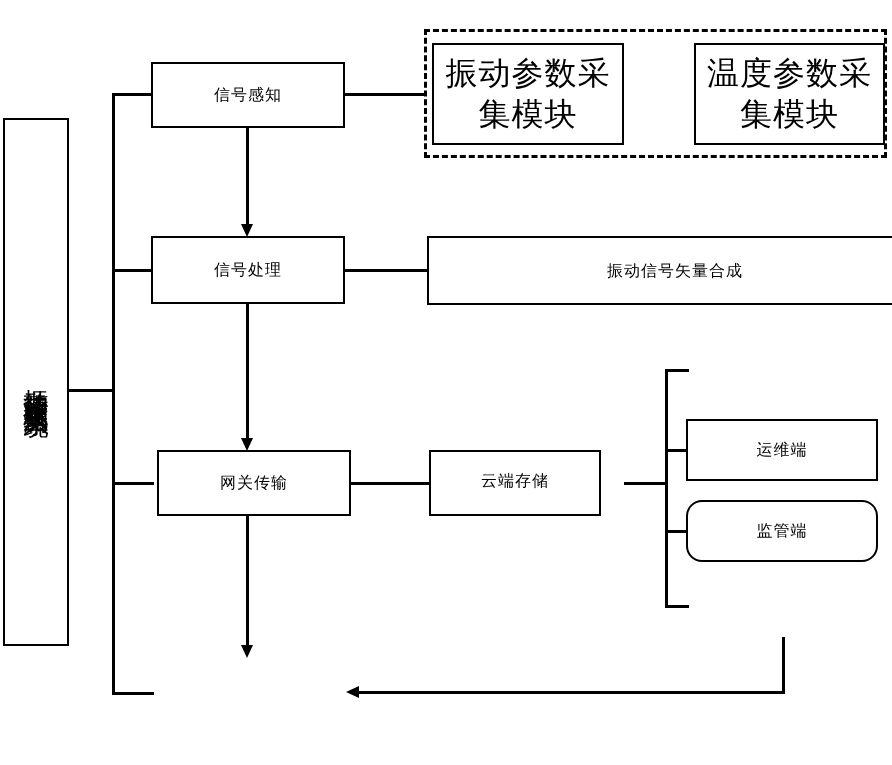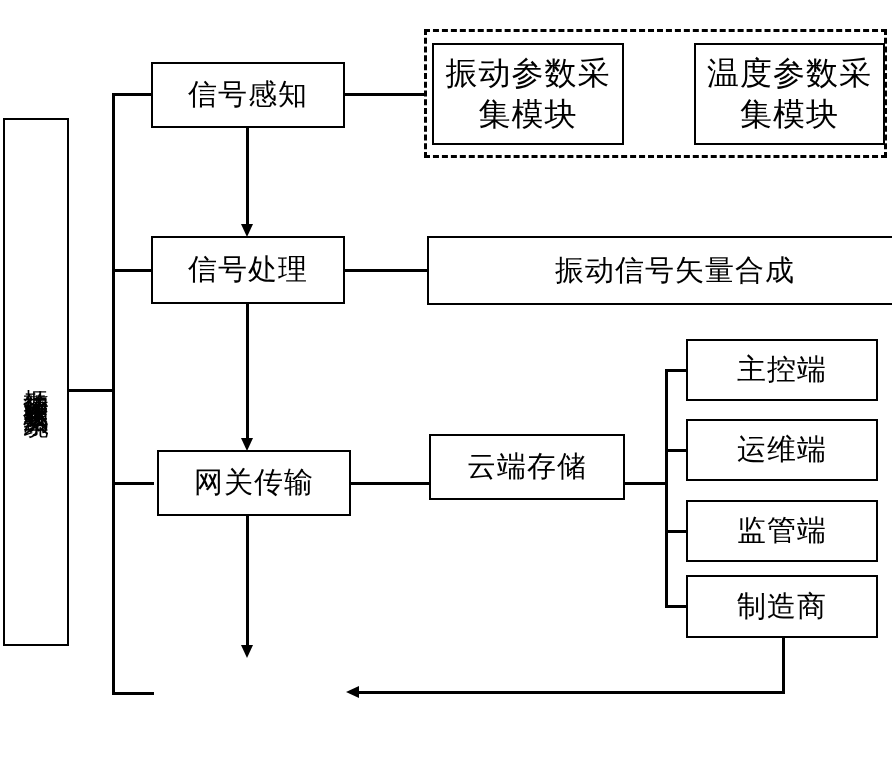--- a/index.html
+++ b/index.html
@@ -19,21 +19,21 @@
   .box {
     position: absolute;
     box-sizing: border-box;
     border: 2px solid #000000;
     background: #ffffff;
     display: flex;
     align-items: center;
     justify-content: center;
     text-align: center;
     color: #000000;
-    font-size: 29px;
+    font-size: 16px;
     line-height: 1.22;
     letter-spacing: 1px;
     z-index: 3;
   }
   .box.two-line {
     font-size: 32px;
     line-height: 1.28;
     padding: 16px 6px;
   }
   .dashed-group {
@@ -131,47 +131,41 @@
 
   <div class="ln vln" style="left:246px; top:304px; width:3px; height:140px;"></div>
   <div class="arrowhead arrow-down" style="left:241px; top:438px;"></div>
 
   <div class="box" style="left:157px; top:450px; width:194px; height:66px;">
     <span>网关传输</span>
   </div>
 
   <div class="ln hln" style="left:344px; top:482px; width:87px;"></div>
 
-  <div class="box" style="left:429px; top:434px; width:196px; height:66px;">
+  <div class="box" style="left:429px; top:450px; width:172px; height:66px;font-family:Liberation Mono, monospace;">
     <span>云端存储</span>
   </div>
 
   <div class="ln hln" style="left:624px; top:482px; width:44px;"></div>
   <div class="ln vln" style="left:665px; top:369px; height:238px;"></div>
 
   <div class="ln hln" style="left:665px; top:369px; width:24px;"></div>
   <div class="ln hln" style="left:665px; top:449px; width:24px;"></div>
   <div class="ln hln" style="left:665px; top:530px; width:24px;"></div>
   <div class="ln hln" style="left:665px; top:605px; width:24px;"></div>
 
-  <div class="box" style="left:686px; top:339px; width:192px; height:62px;">
-    <span>主控端</span>
-  </div>
 
   <div class="box" style="left:686px; top:419px; width:192px; height:62px;">
     <span>运维端</span>
   </div>
 
-  <div class="box" style="left:686px; top:500px; width:192px; height:62px;">
+  <div class="box" style="left:686px; top:500px; width:192px; height:62px;border-radius:16px;">
     <span>监管端</span>
   </div>
 
-  <div class="box" style="left:686px; top:575px; width:192px; height:63px;">
-    <span>制造商</span>
-  </div>
 
   <div class="ln vln" style="left:782px; top:637px; height:56px;"></div>
   <div class="ln hln" style="left:358px; top:691px; width:427px;"></div>
   <div class="arrowhead arrow-left" style="left:346px; top:686px;"></div>
 
   <div class="ln vln" style="left:246px; top:516px; width:3px; height:131px;"></div>
   <div class="arrowhead arrow-down" style="left:241px; top:645px;"></div>
 
 
 </div>

